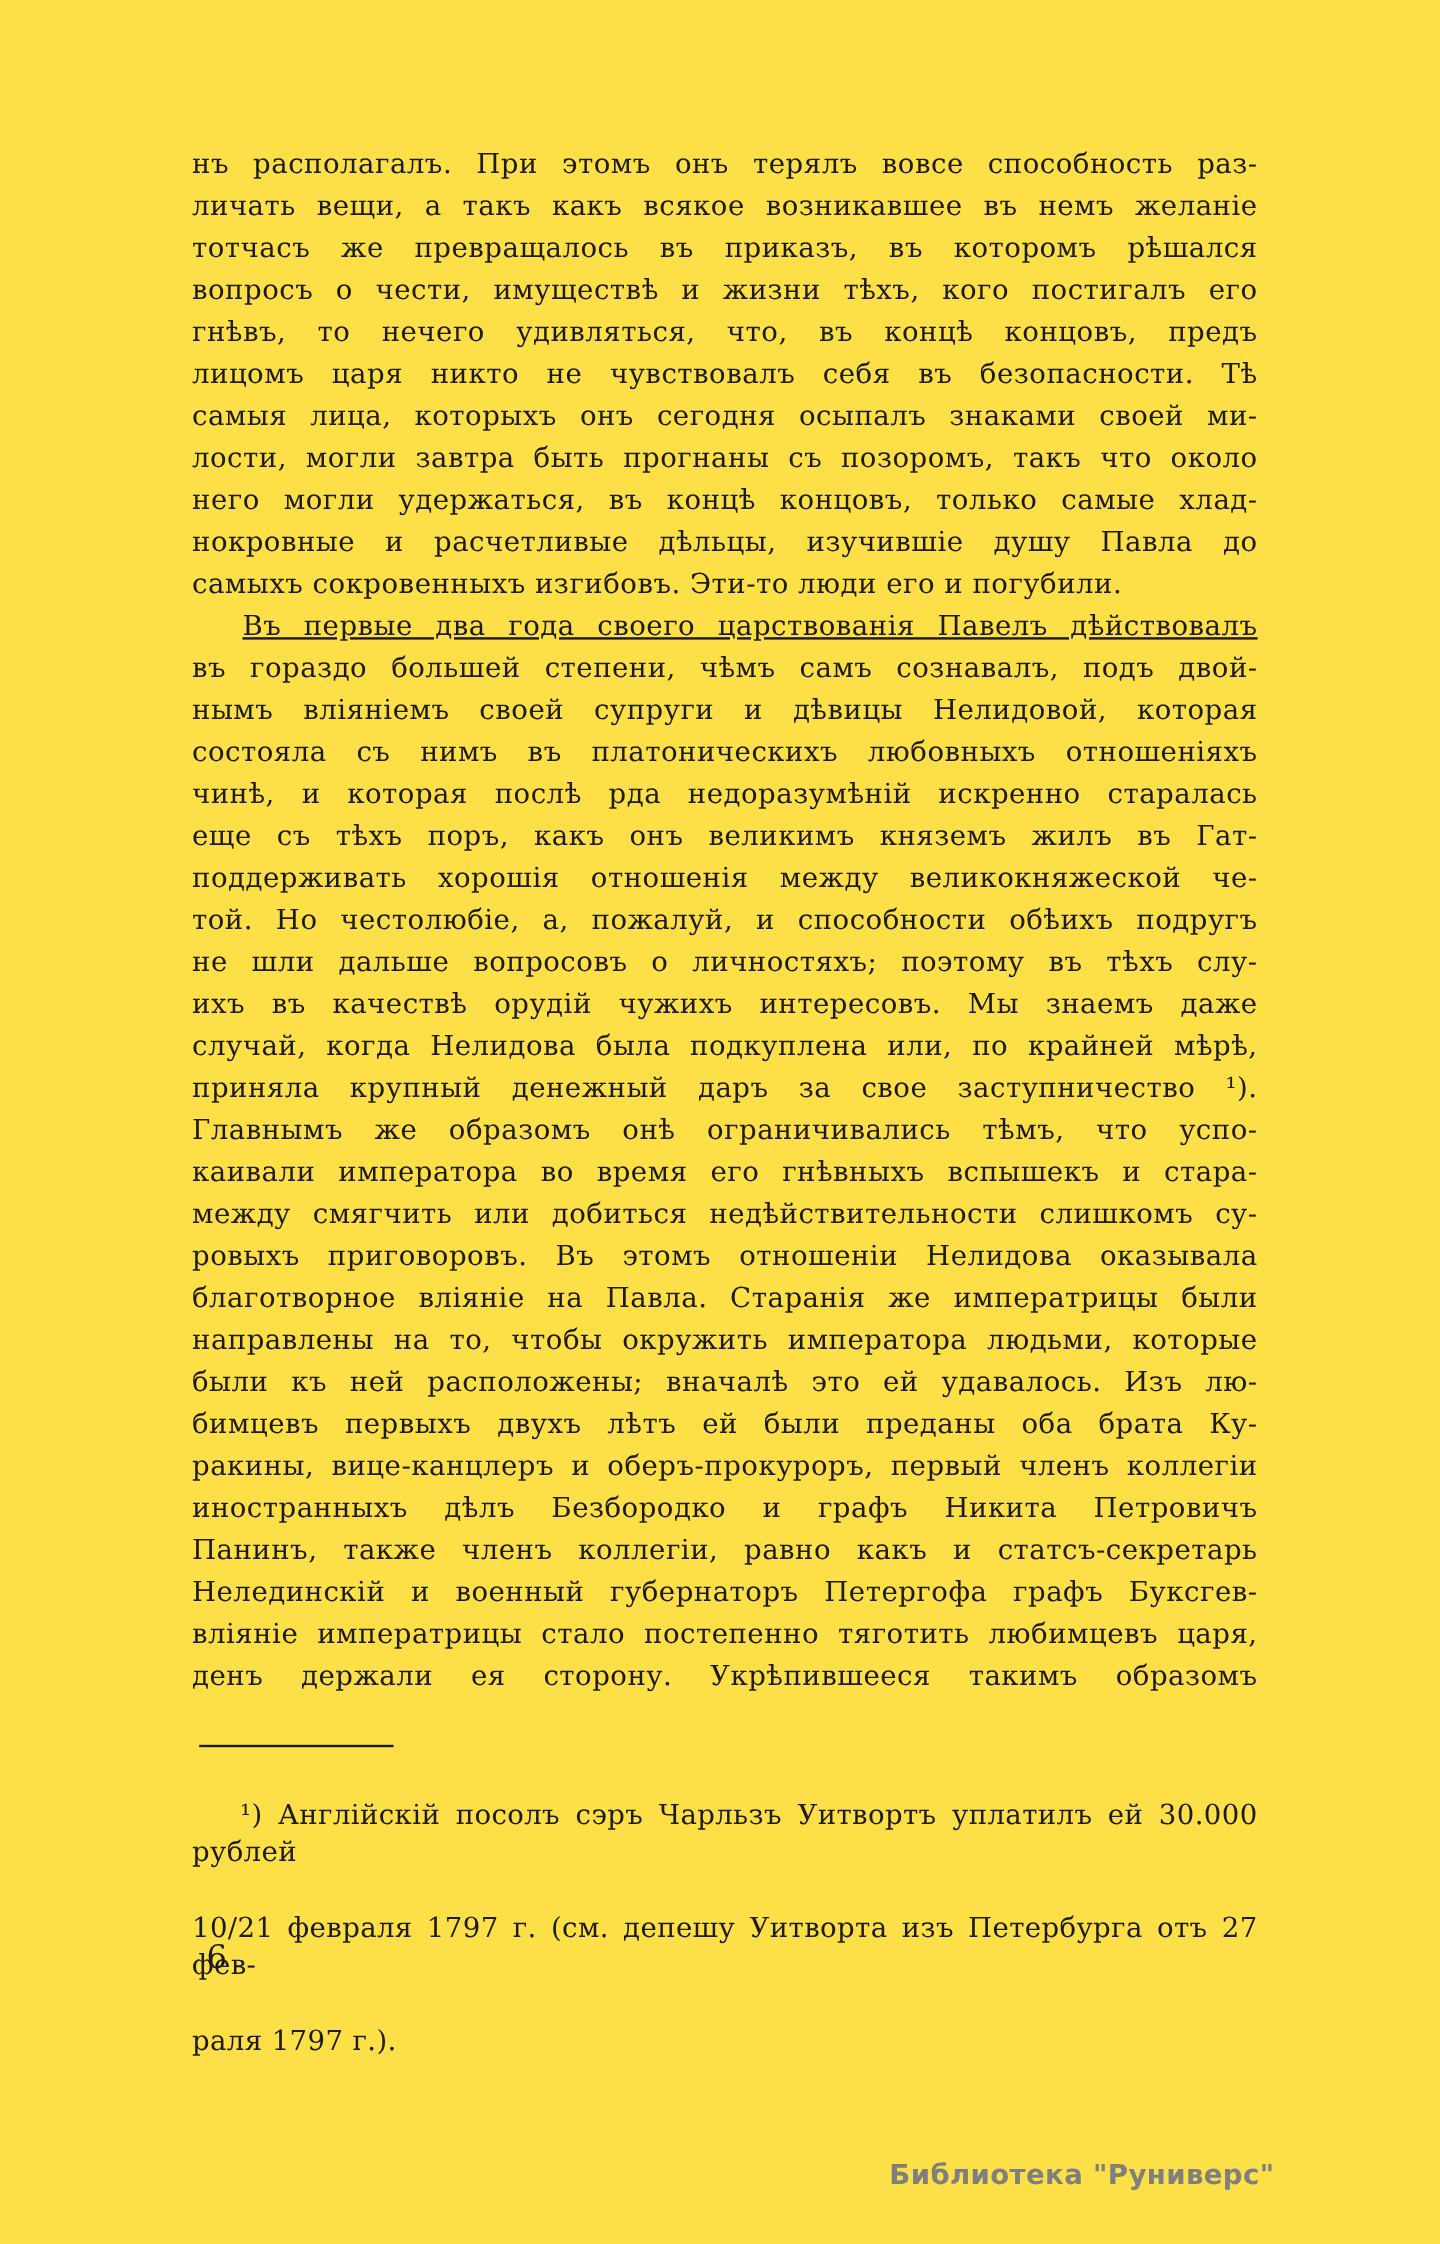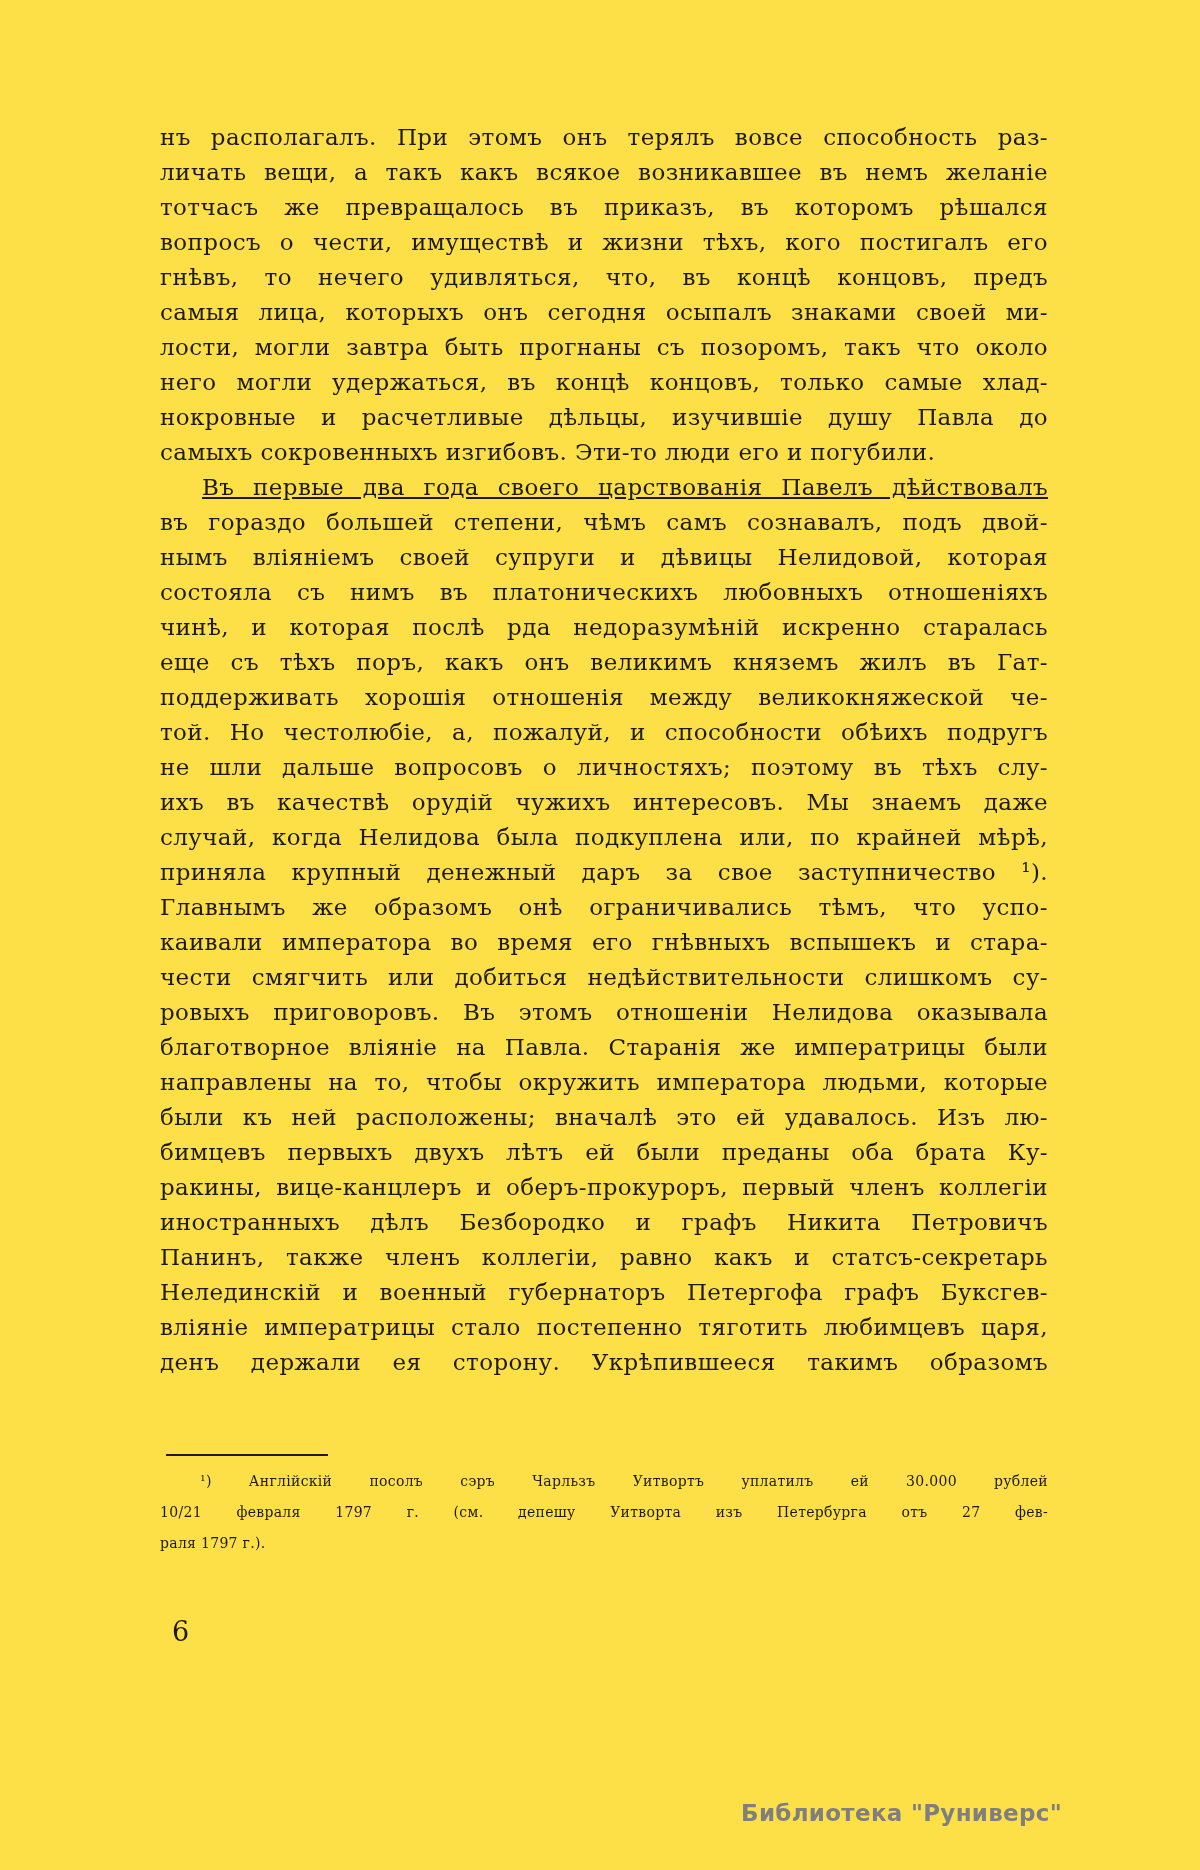--- a/index.html
+++ b/index.html
@@ -35,23 +35,24 @@
     position: absolute;
     left: 166px; top: 1454px; width: 162px;
     border-top: 2px solid #1d1b18;
   }
   .footnote {
     position: absolute;
     left: 160px; top: 1466px; width: 888px;
     color: #1d1b18;
   }
   .footnote .text-line {
-    font-size: 14px;
+    font-size: 23px;
     line-height: 31px;
     letter-spacing: 0.3px;
+    margin-top: 32px;
   }
   .footnote .text-line:first-child { text-indent: 40px; }
   .page-number {
     position: absolute;
     left: 172px; top: 1616px;
     font-size: 27px;
     color: #1d1b18;
   }
   .watermark {
     position: absolute;
@@ -67,20 +68,21 @@
 <body>
 
 <div class="page">
   <div class="text-block">
       <div class="paragraph">
         <div class="text-line">нъ располагалъ. При этомъ онъ терялъ вовсе способность раз-</div>
         <div class="text-line">личать вещи, а такъ какъ всякое возникавшее въ немъ желаніе</div>
         <div class="text-line">тотчасъ же превращалось въ приказъ, въ которомъ рѣшался</div>
         <div class="text-line">вопросъ о чести, имуществѣ и жизни тѣхъ, кого постигалъ его</div>
         <div class="text-line">гнѣвъ, то нечего удивляться, что, въ концѣ концовъ, предъ</div>
+        <div class="text-line">лицомъ царя никто не чувствовалъ себя въ безопасности. Тѣ</div>
         <div class="text-line">самыя лица, которыхъ онъ сегодня осыпалъ знаками своей ми-</div>
         <div class="text-line">лости, могли завтра быть прогнаны съ позоромъ, такъ что около</div>
         <div class="text-line">него могли удержаться, въ концѣ концовъ, только самые хлад-</div>
         <div class="text-line">нокровные и расчетливые дѣльцы, изучившіе душу Павла до</div>
         <div class="text-line para-end">самыхъ сокровенныхъ изгибовъ. Эти-то люди его и погубили.</div>
       </div>
       <div class="paragraph indented">
         <div class="text-line">Въ первые два года своего царствованія Павелъ дѣйствовалъ</div>
         <div class="text-line">въ гораздо большей степени, чѣмъ самъ сознавалъ, подъ двой-</div>
         <div class="text-line">нымъ вліяніемъ своей супруги и дѣвицы Нелидовой, которая</div>
@@ -88,21 +90,21 @@
         <div class="text-line">чинѣ, и которая послѣ рда недоразумѣній искренно старалась</div>
         <div class="text-line">еще съ тѣхъ поръ, какъ онъ великимъ княземъ жилъ въ Гат-</div>
         <div class="text-line">поддерживать хорошія отношенія между великокняжеской че-</div>
         <div class="text-line">той. Но честолюбіе, а, пожалуй, и способности обѣихъ подругъ</div>
         <div class="text-line">не шли дальше вопросовъ о личностяхъ; поэтому въ тѣхъ слу-</div>
         <div class="text-line">ихъ въ качествѣ орудій чужихъ интересовъ. Мы знаемъ даже</div>
         <div class="text-line">случай, когда Нелидова была подкуплена или, по крайней мѣрѣ,</div>
         <div class="text-line">приняла крупный денежный даръ за свое заступничество ¹).</div>
         <div class="text-line">Главнымъ же образомъ онѣ ограничивались тѣмъ, что успо-</div>
         <div class="text-line">каивали императора во время его гнѣвныхъ вспышекъ и стара-</div>
-        <div class="text-line">чести смягчить или добиться недѣйствительности слишкомъ су-</div>
+        <div class="text-line">между смягчить или добиться недѣйствительности слишкомъ су-</div>
         <div class="text-line">ровыхъ приговоровъ. Въ этомъ отношеніи Нелидова оказывала</div>
         <div class="text-line">благотворное вліяніе на Павла. Старанія же императрицы были</div>
         <div class="text-line">направлены на то, чтобы окружить императора людьми, которые</div>
         <div class="text-line">были къ ней расположены; вначалѣ это ей удавалось. Изъ лю-</div>
         <div class="text-line">бимцевъ первыхъ двухъ лѣтъ ей были преданы оба брата Ку-</div>
         <div class="text-line">ракины, вице-канцлеръ и оберъ-прокуроръ, первый членъ коллегіи</div>
         <div class="text-line">иностранныхъ дѣлъ Безбородко и графъ Никита Петровичъ</div>
         <div class="text-line">Панинъ, также членъ коллегіи, равно какъ и статсъ-секретарь</div>
         <div class="text-line">Нелединскій и военный губернаторъ Петергофа графъ Буксгев-</div>
         <div class="text-line">вліяніе императрицы стало постепенно тяготить любимцевъ царя,</div>

